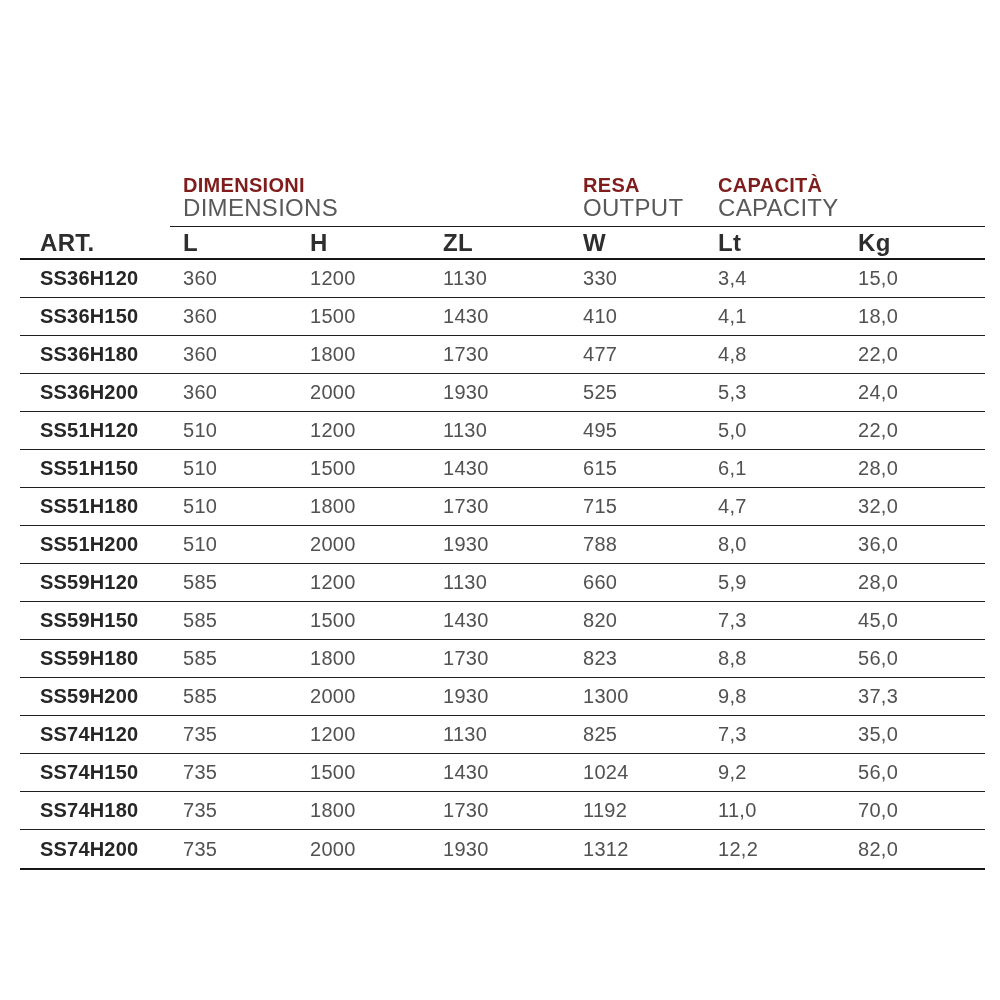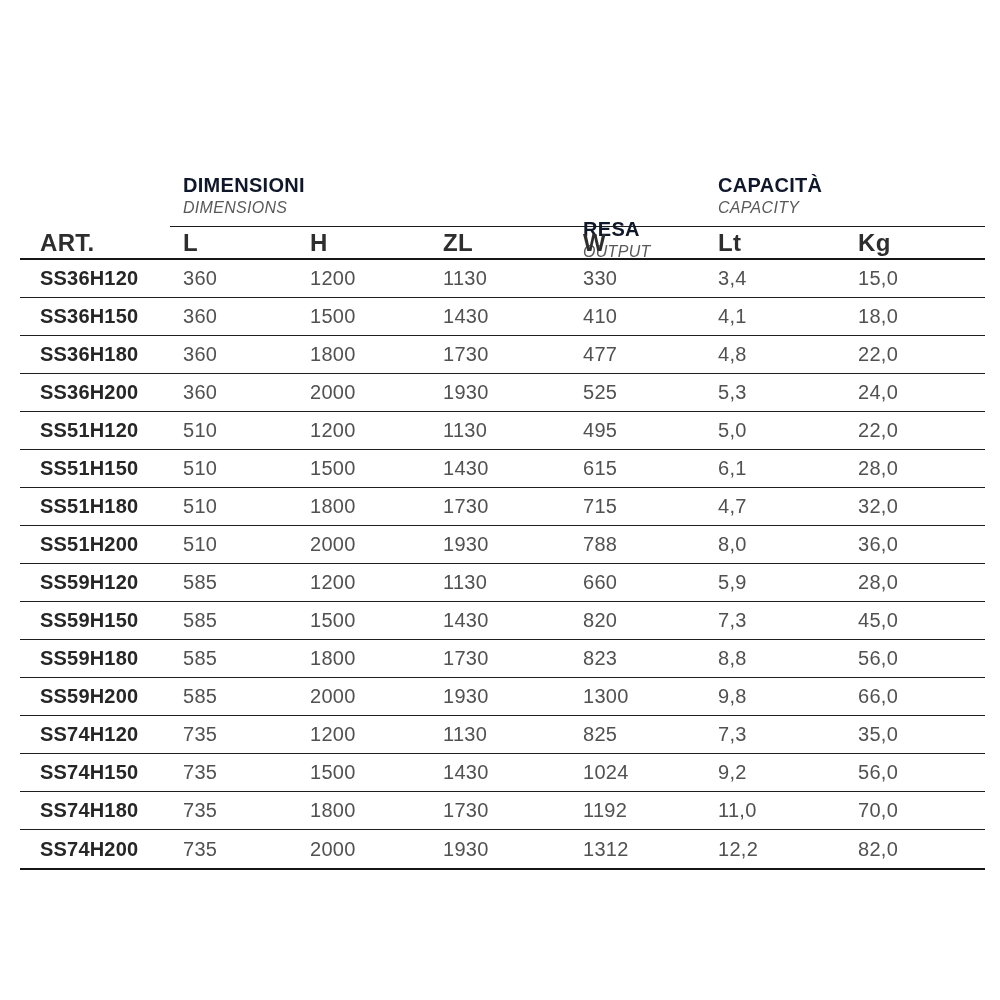--- a/index.html
+++ b/index.html
@@ -31,31 +31,30 @@
   .group-cell { padding-left: 13px; }
   .group-cell.span3 { grid-column: 2 / 5; }
   .group-cell.c5 { grid-column: 5; }
   .group-cell.c6 { grid-column: 6; }
   .group-cell.c7 { grid-column: 7; }
   .group-title {
     display: block;
     font-size: 20px;
     line-height: 23px;
     font-weight: 700;
-    color: #0f172a;
+    color: #7f1d1d;
     letter-spacing: 0.3px;
   }
   .group-subtitle {
     display: block;
-    font-size: 16px;
+    font-size: 24px;
     line-height: 21px;
     font-weight: 400;
     color: #595959;
     letter-spacing: 0.3px;
-    font-style: italic;
   }
   .group-underline {
     height: 0;
     margin-left: 150px;
     border-top: 1.6px solid #1c1c1c;
   }
   
   .subheader-row {
     height: 33px;
     border-bottom: 2.3px solid #161616;
@@ -90,27 +89,27 @@
 </head>
 <body>
 
 <div class="spec-table">
 
   <div class="grid-row group-row">
     <div class="group-cell span3">
       <span class="group-title">DIMENSIONI</span>
       <span class="group-subtitle">DIMENSIONS</span>
     </div>
+    <div class="group-cell c5">
+      <span class="group-title">RESA</span>
+      <span class="group-subtitle">OUTPUT</span>
+    </div>
     <div class="group-cell c6">
       <span class="group-title">CAPACITÀ</span>
       <span class="group-subtitle">CAPACITY</span>
-    </div>
-    <div class="group-cell c5">
-      <span class="group-title">RESA</span>
-      <span class="group-subtitle">OUTPUT</span>
     </div>
   </div>
 
   <div class="group-underline"></div>
 
   <div class="grid-row subheader-row">
     <div class="art-col">ART.</div>
     <div class="val-col">L</div>
     <div class="val-col">H</div>
     <div class="val-col">ZL</div>
@@ -230,21 +229,21 @@
     <div class="cell-value">56,0</div>
   </div>
 
   <div class="grid-row data-row">
     <div class="cell-art">SS59H200</div>
     <div class="cell-value">585</div>
     <div class="cell-value">2000</div>
     <div class="cell-value">1930</div>
     <div class="cell-value">1300</div>
     <div class="cell-value">9,8</div>
-    <div class="cell-value">66,0</div>
+    <div class="cell-value">37,3</div>
   </div>
 
   <div class="grid-row data-row">
     <div class="cell-art">SS74H120</div>
     <div class="cell-value">735</div>
     <div class="cell-value">1200</div>
     <div class="cell-value">1130</div>
     <div class="cell-value">825</div>
     <div class="cell-value">7,3</div>
     <div class="cell-value">35,0</div>

